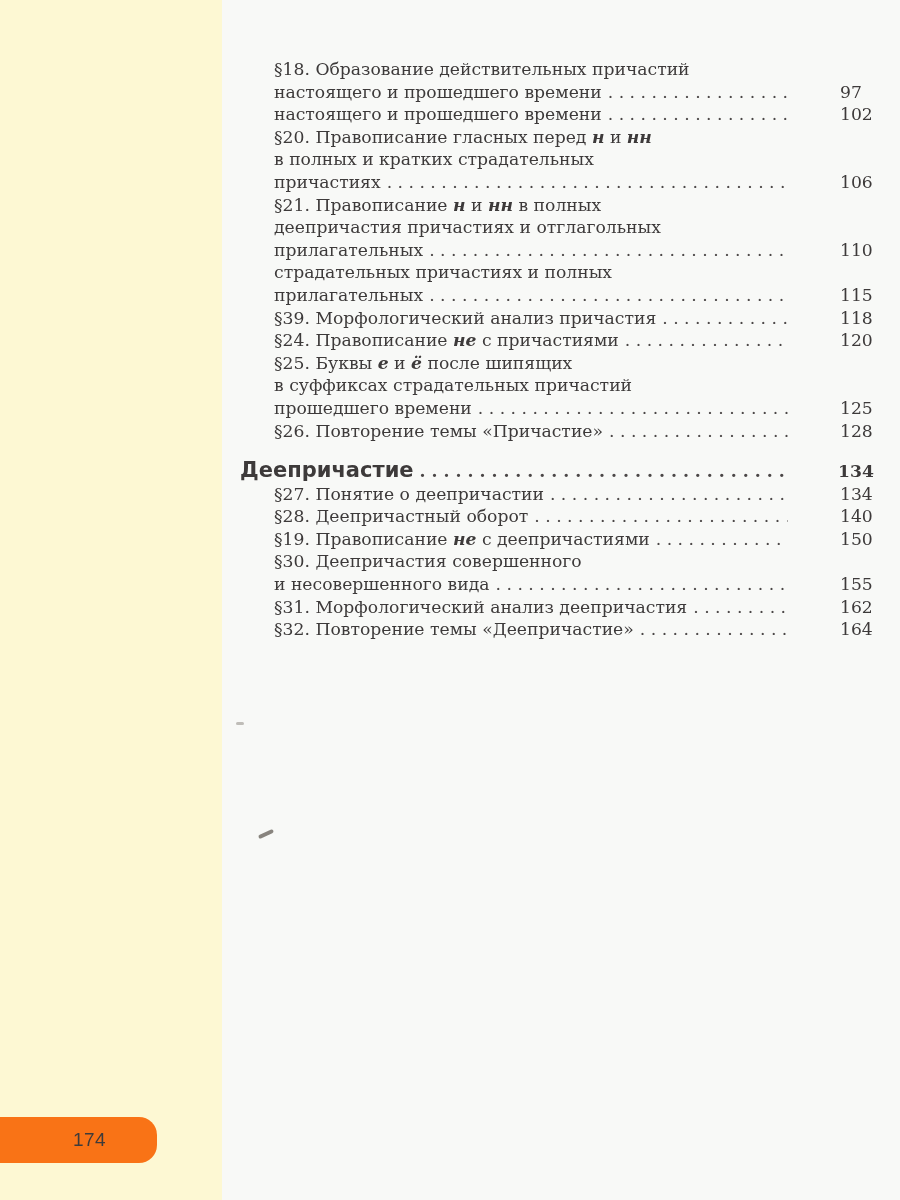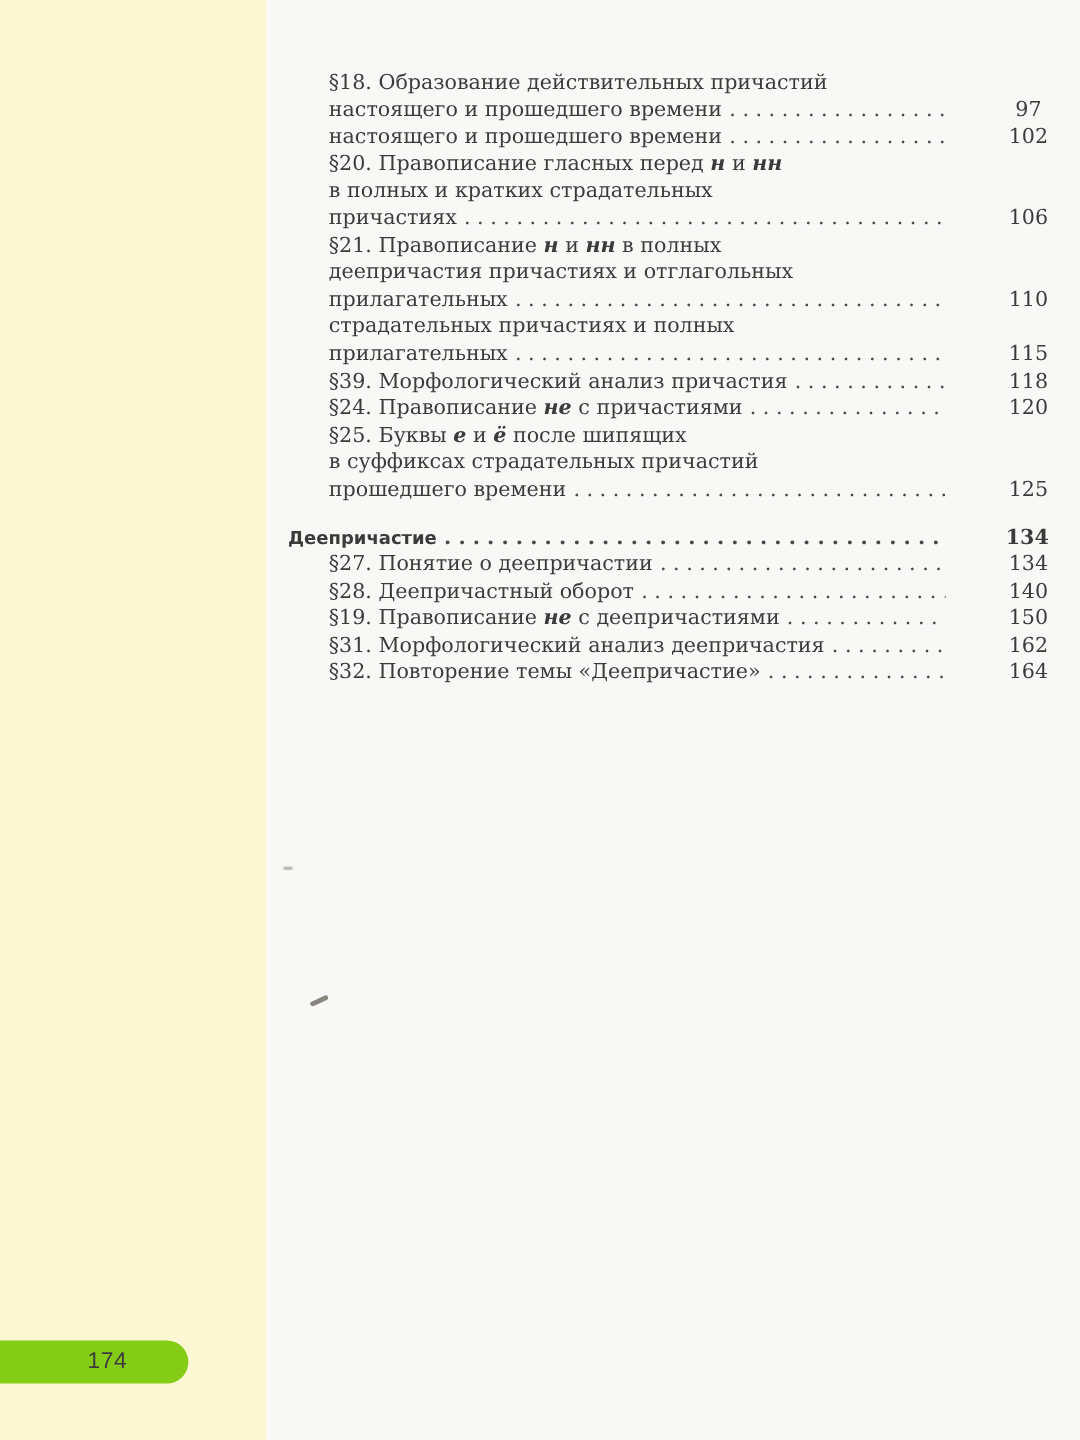--- a/index.html
+++ b/index.html
@@ -7,47 +7,47 @@
       width: 900px; height: 1200px; position: relative; overflow: hidden;
       background: #f8f9f7;
       font-family: "DejaVu Serif", "Liberation Serif", serif;
       color: #3d3a3a;
     }
     .side-strip {
       position: absolute; left: 0; top: 0; width: 222px; height: 1200px;
       background: #fdf8d3;
     }
     .page-num-pill {
-      position: absolute; left: 0; top: 1117px; width: 157px; height: 36px;
-      background: #84cc16; border-radius: 0 18px 18px 0;
+      position: absolute; left: 0; top: 1117px; width: 157px; height: 46px;
+      background: #f97316; border-radius: 0 18px 18px 0;
       display: flex; align-items: center; justify-content: center;
       padding-left: 22px; box-sizing: border-box;
     }
     .page-num {
       font-family: "Liberation Sans", "DejaVu Sans", sans-serif;
       font-size: 19px; color: #3e3b3b; letter-spacing: 0.5px;
     }
     .toc {
       position: absolute; left: 240px; top: 58px; width: 634px;
       font-size: 17.2px; line-height: 22.6px;
     }
     .entry { display: block; }
     .line { display: block; padding-left: 34px; white-space: nowrap; }
     .line.last { display: flex; align-items: baseline; }
     .line.last .txt { flex: 0 0 auto; white-space: nowrap; }
     .leader {
       flex: 1 1 auto; overflow: hidden; white-space: nowrap;
       margin: 0 6px; color: #4a4646; letter-spacing: 3.2px;
     }
     .leader::after { content: ". . . . . . . . . . . . . . . . . . . . . . . . . . . . . . . . . . . . . . . . . . . . . . . . . . . . . . . . . . . . . . . . . ."; letter-spacing: 0; }
-    .pg { flex: 0 0 auto; min-width: 34px; text-align: center; margin-left: 46px; }
+    .pg { flex: 0 0 auto; min-width: 34px; text-align: left; margin-left: 46px; }
     .em { font-style: italic; font-weight: bold; }
     .section-head { margin-top: 17px; }
     .section-head .line { padding-left: 0; font-weight: bold; }
-    .section-head .txt { font-family: "DejaVu Sans", "Liberation Sans", sans-serif; font-size: 15px; font-weight: bold; }
+    .section-head .txt { font-family: "DejaVu Sans", "Liberation Sans", sans-serif; font-size: 21px; font-weight: bold; }
     .smudge1 { position: absolute; left: 258px; top: 832px; width: 16px; height: 4px; background: #6b665f; border-radius: 2px; transform: rotate(-25deg); opacity: 0.8; }
     .smudge2 { position: absolute; left: 236px; top: 722px; width: 8px; height: 3px; background: #9a958e; border-radius: 2px; opacity: 0.6; }
   </style>
 </head>
 <body>
 
 <div class="side-strip"></div>
 
 <div class="toc">
 
@@ -116,20 +116,27 @@
   <div class="entry">
     <span class="line"><span>§25. Буквы </span><span class="em">е</span><span> и </span><span class="em">ё</span><span> после шипящих</span></span>
     <span class="line">в суффиксах страдательных причастий</span>
     <span class="line last">
         <span class="txt">прошедшего времени</span>
         <span class="leader"></span>
         <span class="pg">125</span>
       </span>
   </div>
 
+  <div class="entry">
+    <span class="line last">
+        <span class="txt">§26. Повторение темы «Причастие»</span>
+        <span class="leader"></span>
+        <span class="pg">128</span>
+      </span>
+  </div>
 
   <div class="entry section-head">
     <span class="line last">
         <span class="txt">Деепричастие</span>
         <span class="leader"></span>
         <span class="pg">134</span>
       </span>
   </div>
 
   <div class="entry">
@@ -149,20 +156,28 @@
   </div>
 
   <div class="entry">
     <span class="line last">
         <span class="txt"><span>§19. Правописание </span><span class="em">не</span><span> с деепричастиями</span></span>
         <span class="leader"></span>
         <span class="pg">150</span>
       </span>
   </div>
 
+  <div class="entry">
+    <span class="line">§30. Деепричастия совершенного</span>
+    <span class="line last">
+        <span class="txt">и несовершенного вида</span>
+        <span class="leader"></span>
+        <span class="pg">155</span>
+      </span>
+  </div>
 
   <div class="entry">
     <span class="line last">
         <span class="txt">§31. Морфологический анализ деепричастия</span>
         <span class="leader"></span>
         <span class="pg">162</span>
       </span>
   </div>
 
   <div class="entry">

